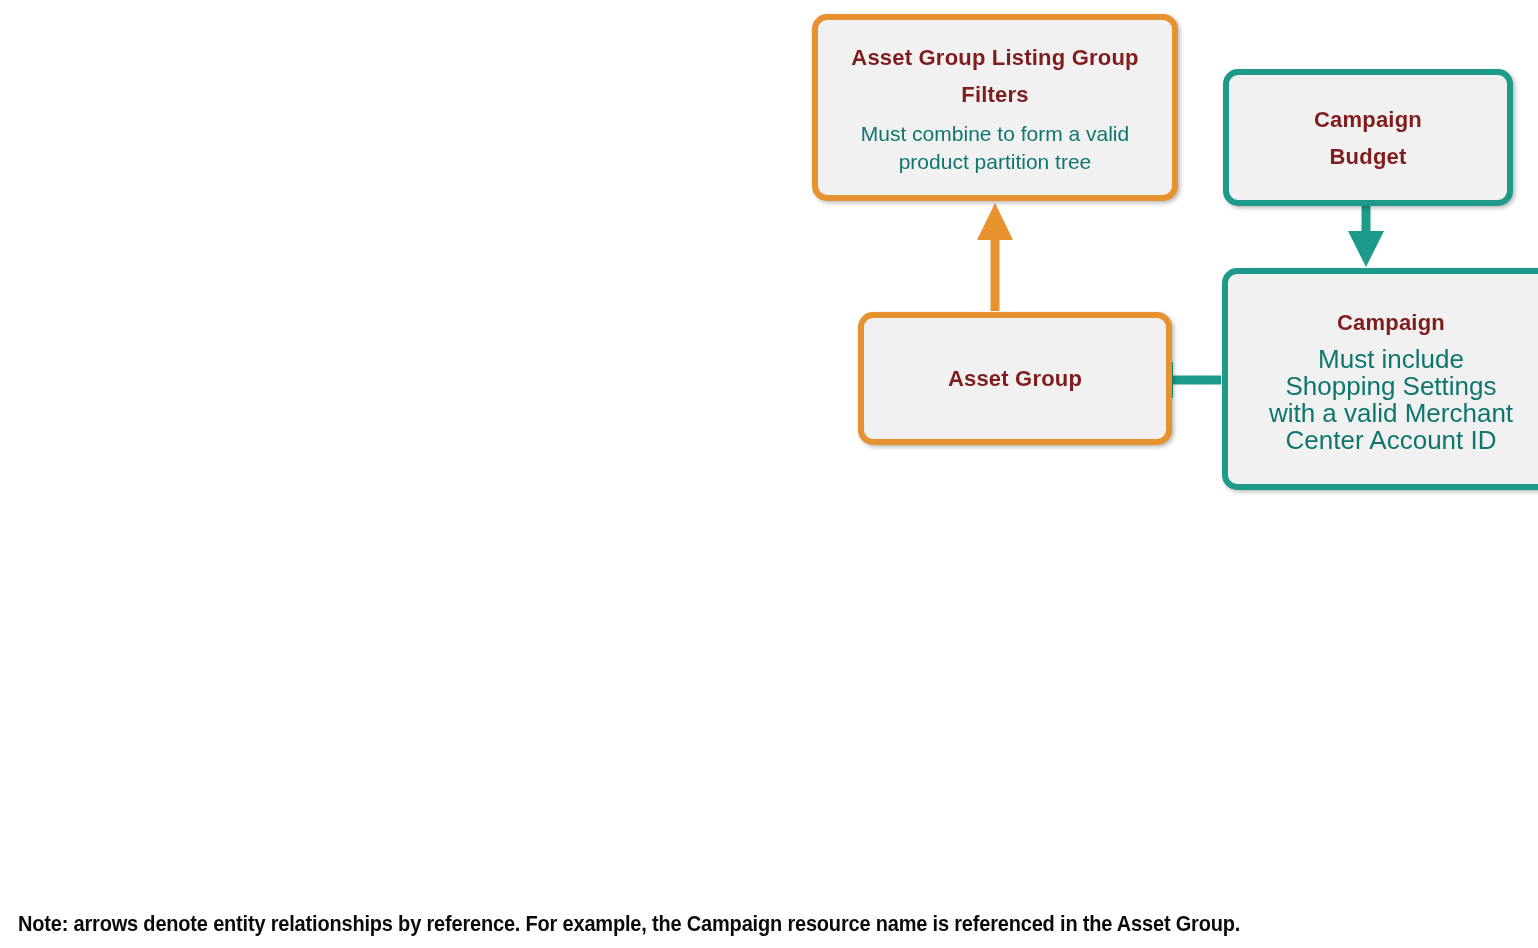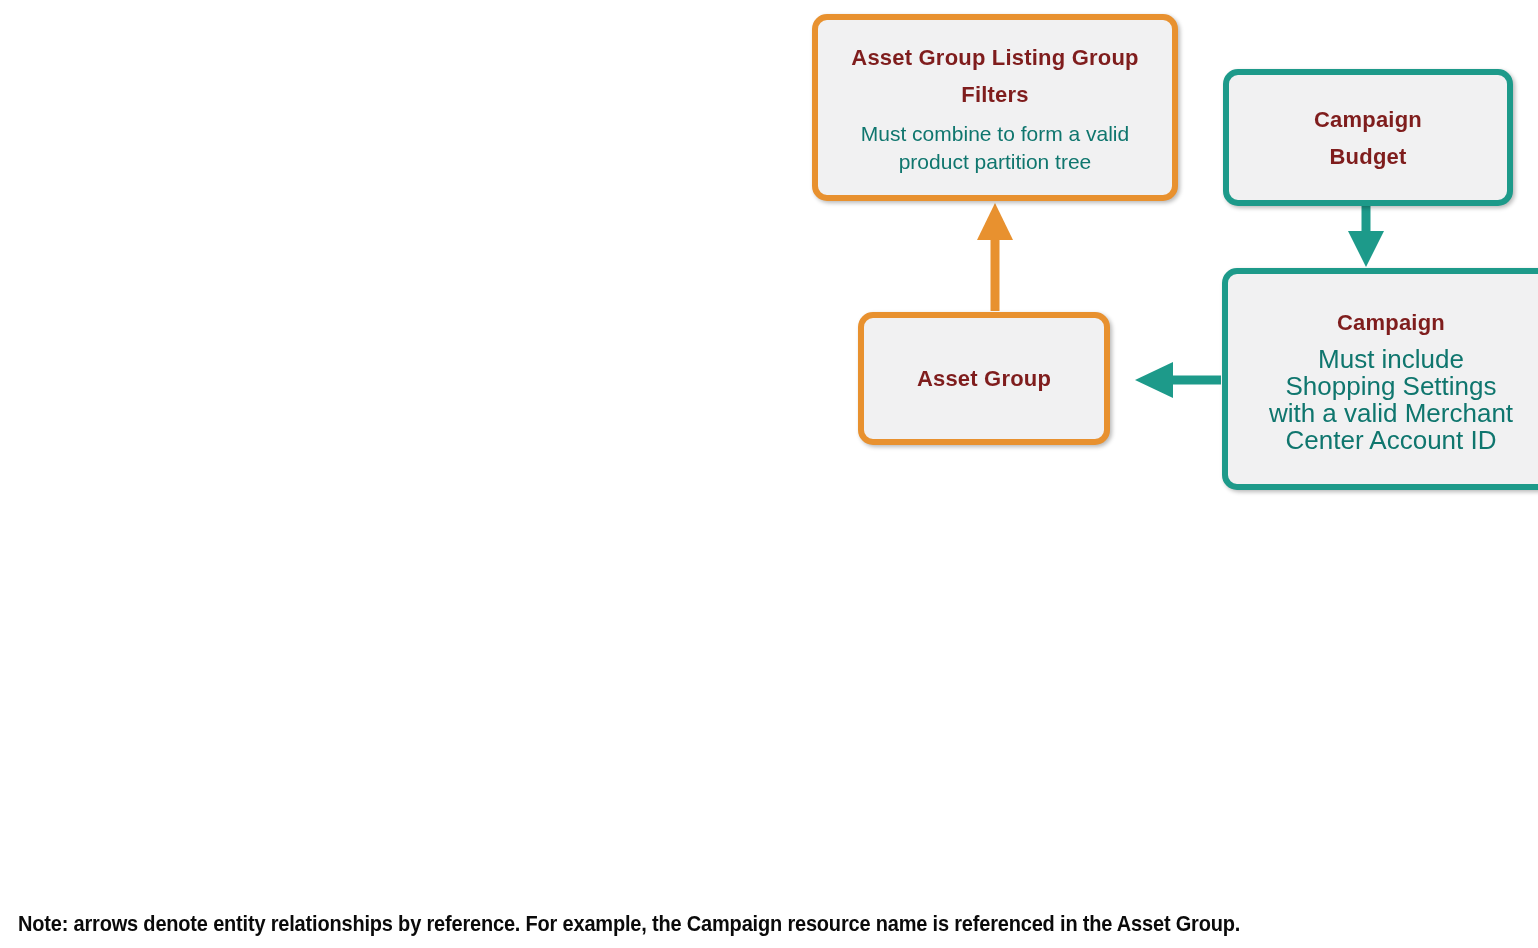--- a/index.html
+++ b/index.html
@@ -49,21 +49,21 @@
     margin-top: 7px;
   }
   .node-sub.small {
     font-size: 26px;
     line-height: 27px;
     margin-top: 5px;
   }
 
   #node-aglgf        { left: 812px;  top: 14px;  width: 366px; height: 187px; padding: 0 26px; }
   #node-budget       { left: 1223px; top: 42px;  width: 290px; height: 137px; padding: 0 60px; margin-top: 27px; }
-  #node-asset-group  { left: 858px;  top: 312px; width: 252px; height: 133px; padding: 16px 10px; }
+  #node-asset-group  { left: 858px;  top: 312px; width: 314px; height: 133px; padding: 16px 10px; }
   #node-campaign     { left: 1222px; top: 268px; width: 338px; height: 222px; padding: 0 34px; }
 
   
   svg.arrows {
     position: absolute;
     left: 0; top: 0;
     width: 1538px;
     height: 948px;
     pointer-events: none;
   }

